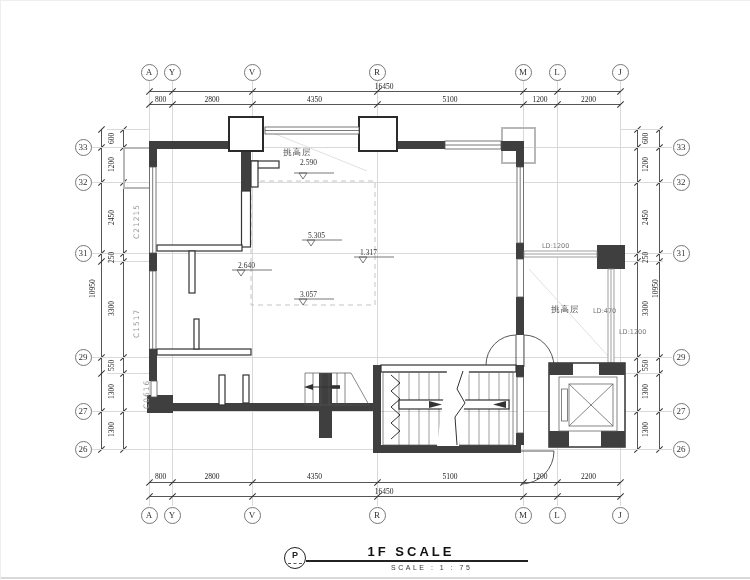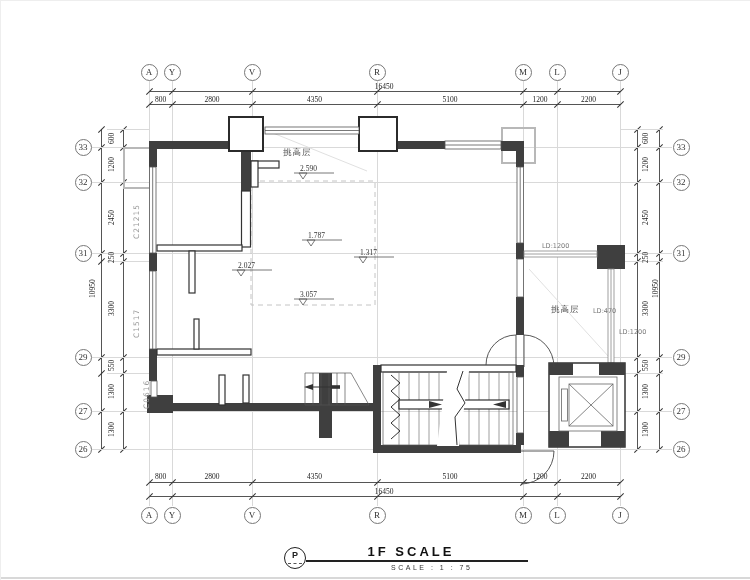--- a/index.html
+++ b/index.html
@@ -320,23 +320,23 @@
       <path d="M301,239 H341 M306,239 h8 l-4,6 z"></path>
       <path d="M231,269 H271 M236,269 h8 l-4,6 z"></path>
       <path d="M353,256 H393 M358,256 h8 l-4,6 z"></path>
       <path d="M293,298 H333 M298,298 h8 l-4,6 z"></path>
     </g>
   </svg>
 
   <div class="abs" style="left:0;top:0;width:750px;height:580px;">
     <div class="cn" style="left:282px;top:146px;">挑高层</div>
     <div class="cn" style="left:550px;top:303px;">挑高层</div>
-    <div class="lvl" style="left:299px;top:163px;">2.590</div>
-    <div class="lvl" style="left:307px;top:230px;">1.787</div>
-    <div class="lvl" style="left:237px;top:260px;">2.027</div>
+    <div class="lvl" style="left:299px;top:157px;">2.590</div>
+    <div class="lvl" style="left:307px;top:230px;">5.305</div>
+    <div class="lvl" style="left:237px;top:260px;">2.640</div>
     <div class="lvl" style="left:359px;top:247px;">1.317</div>
     <div class="lvl" style="left:299px;top:289px;">3.057</div>
     <div class="vtag" style="left:131px;top:182px;height:56px;">C21215</div>
     <div class="vtag" style="left:131px;top:287px;height:50px;">C1517</div>
     <div class="vtag" style="left:141px;top:366px;height:42px;">C0616</div>
     <div class="ld" style="left:541px;top:241px;">LD:1200</div>
     <div class="ld" style="left:592px;top:306px;">LD:470</div>
     <div class="ld" style="left:618px;top:327px;">LD:1200</div>
   </div>
 

